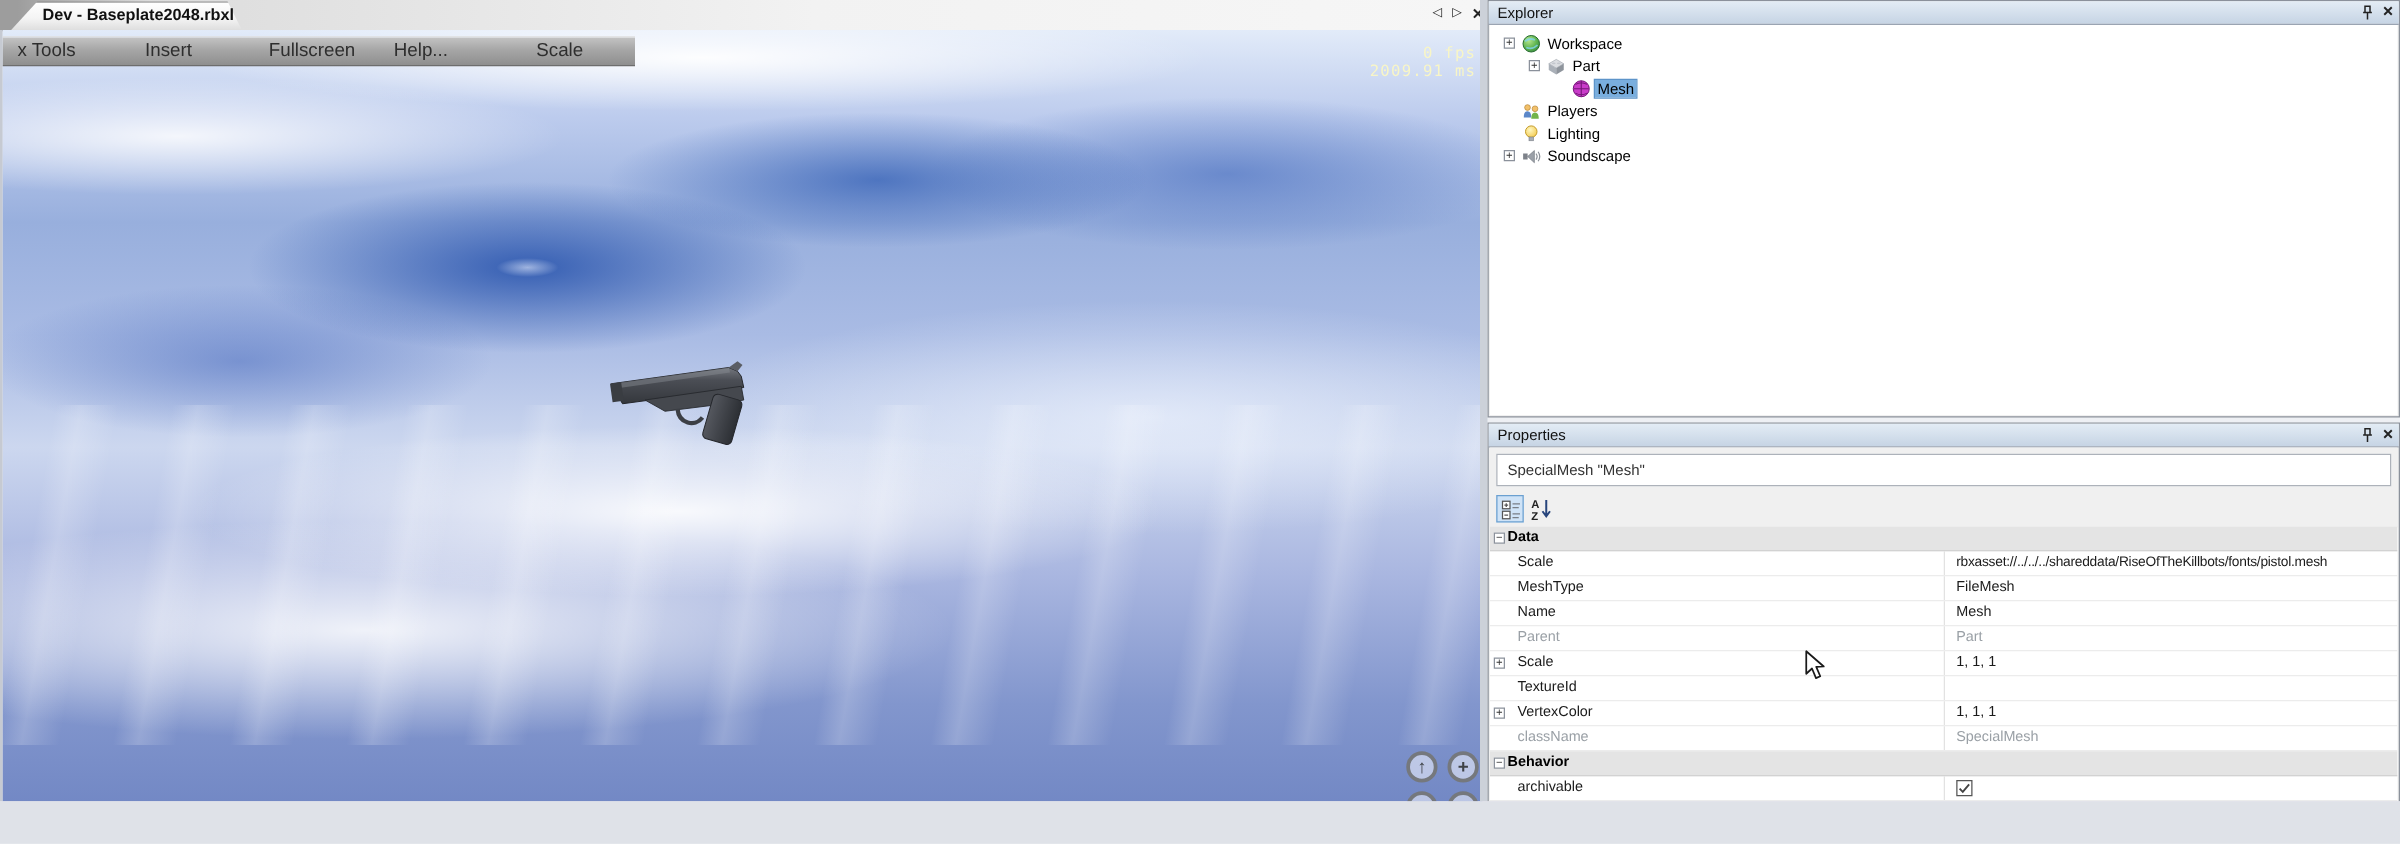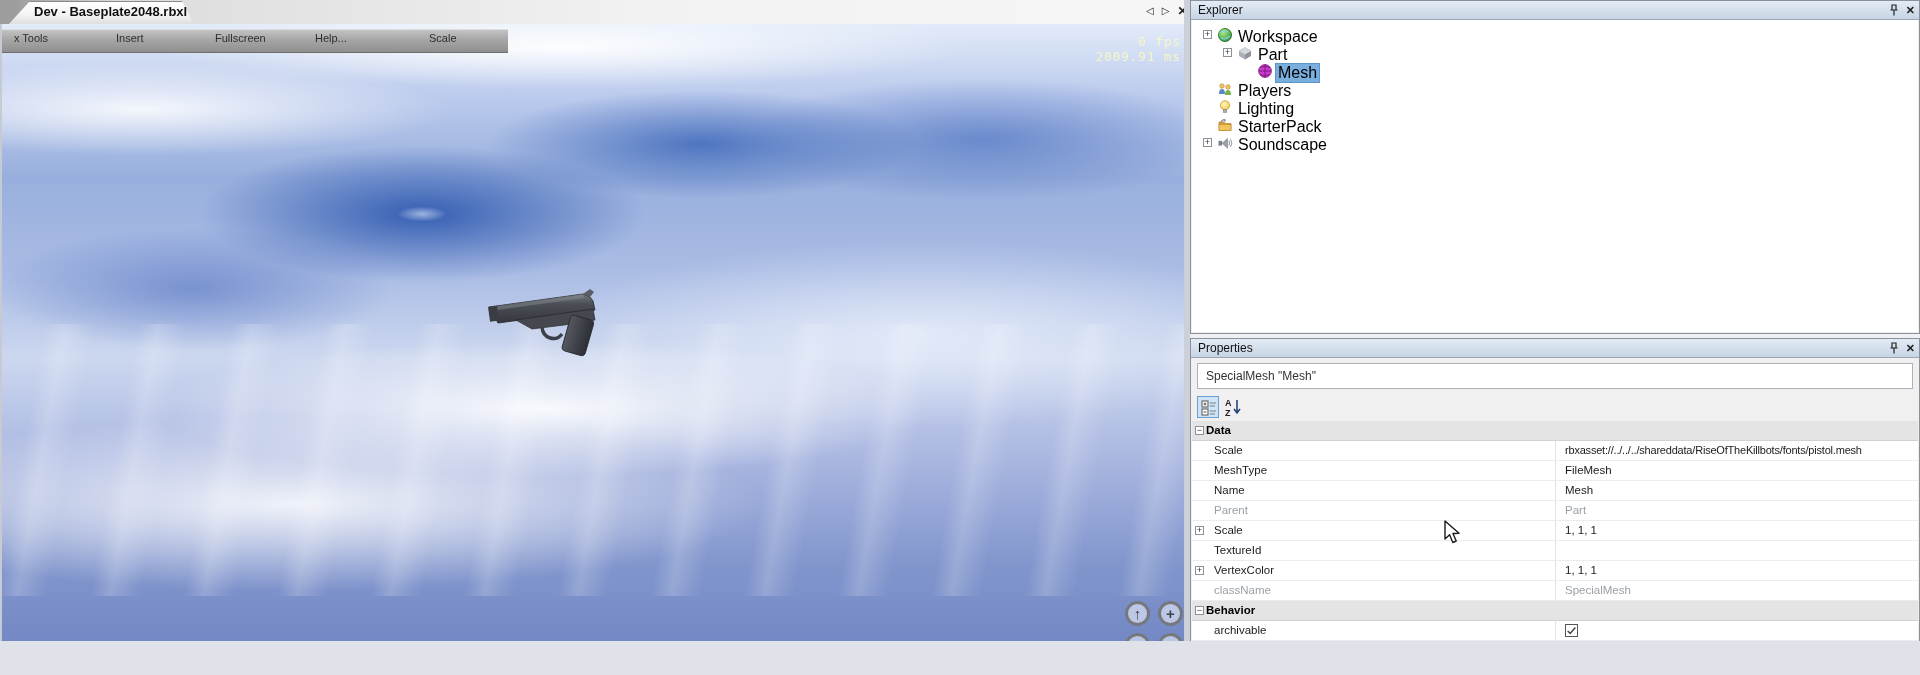--- a/index.html
+++ b/index.html
@@ -30,21 +30,21 @@
       radial-gradient(ellipse 540px 95px at 540px 385px, rgba(255,255,255,.9), rgba(255,255,255,0) 72%),
       radial-gradient(ellipse 620px 115px at 290px 480px, rgba(255,255,255,.85), rgba(255,255,255,0) 76%),
       radial-gradient(ellipse 520px 130px at 920px 310px, rgba(241,246,255,.65), rgba(241,246,255,0) 72%),
       linear-gradient(180deg,#e2ebf9 0%,#bccbed 11%,#98afdd 24%,#a9bbe4 38%,#ccd7ef 52%,#a9b6e0 68%,#8296cd 84%,#6e84c2 100%);}
   .canvas::after{content:"";position:absolute;left:0;right:0;top:300px;bottom:70px;pointer-events:none;
       background:repeating-linear-gradient(100deg,rgba(255,255,255,0) 0 42px,rgba(255,255,255,.30) 62px,rgba(255,255,255,0) 92px);
       opacity:.65;}
   .menubar{position:absolute;left:0;top:5px;width:506px;height:22px;z-index:5;
       background:linear-gradient(180deg,#c3c3c3 0,#a6a6a6 45%,#8f8f8f 100%);
       border-top:1px solid #dedede;border-bottom:1px solid #6d6d6d;}
-  .menubar span{position:absolute;top:2px;font-size:11px;color:#2e2e2e;white-space:nowrap;cursor:default;}
+  .menubar span{position:absolute;top:2px;font-size:15px;color:#2e2e2e;white-space:nowrap;cursor:default;}
   .fps{position:absolute;right:5px;top:10px;z-index:4;text-align:right;
       font-family:"DejaVu Sans Mono",monospace;font-size:12.5px;line-height:15px;
       color:rgba(250,247,196,.95);letter-spacing:1px;}
   
   .navpad{position:absolute;right:3px;bottom:8px;z-index:5;display:grid;
       grid-template-columns:25px 25px;grid-auto-rows:25px;gap:7px 8px;}
   .navbtn{width:25px;height:25px;border-radius:50%;border:3px solid #75787d;
       background:rgba(245,248,255,.55);color:#3f4247;font-weight:bold;font-size:15px;
       line-height:19px;text-align:center;box-sizing:border-box;cursor:default;}
   
@@ -58,21 +58,21 @@
   
   .panel{position:absolute;left:1190px;width:730px;background:#f0f0f0;
       border:1px solid #8b919b;box-sizing:border-box;}
   .ptitle{height:18px;background:linear-gradient(180deg,#e3ecf5 0,#c6d4e4 100%);
       border-bottom:1px solid #9aa4b2;position:relative;}
   .ptitle .tl{position:absolute;left:7px;top:2px;font-size:12px;color:#111;}
   .ptools{position:absolute;right:4px;top:2px;display:flex;gap:7px;align-items:center;}
   .ptools .xg{font-size:11px;font-weight:bold;color:#222;line-height:14px;cursor:default;}
   
   .tree{position:absolute;left:1px;top:19px;right:1px;bottom:1px;background:#ffffff;}
-  .trow{position:relative;height:18px;font-size:16px;color:#000;cursor:default;}
+  .trow{position:relative;height:18px;font-size:12px;color:#000;cursor:default;}
   .trow .expander{position:absolute;top:4px;width:9px;height:9px;box-sizing:border-box;
       border:1px solid #8b919b;background:#fff;font-size:9px;line-height:7px;text-align:center;color:#333;}
   .trow .expander::before{content:"+";}
   .trow .ticon{position:absolute;top:1px;width:16px;height:16px;}
   .trow .tlabel{position:absolute;top:2px;white-space:nowrap;}
   .lvl0 .expander{left:11px}.lvl0 .ticon{left:25px}.lvl0 .tlabel{left:46px}
   .lvl1 .expander{left:31px}.lvl1 .ticon{left:45px}.lvl1 .tlabel{left:66px}
   .lvl2 .ticon{left:65px}.lvl2 .tlabel{left:86px}
   .tlabel.sel{background:#79aede;outline:1px solid #5d94c9;padding:0 2px;margin-left:-2px;}
   
@@ -225,28 +225,20 @@
             <stop offset="0" stop-color="#fff7c0"></stop>
                 <stop offset="1" stop-color="#f0bf35"></stop>
               </radialGradient>
             </defs>
           <circle cx="8" cy="6.3" r="4.6" fill="url(#lg)" stroke="#c39a26" stroke-width="0.8"></circle>
           <rect x="6.2" y="10.6" width="3.6" height="3" fill="#a8adb5" stroke="#7d828a" stroke-width="0.5"></rect>
         </svg>
         <span class="tlabel">Lighting</span>
       </div>
 
-      <div class="trow lvl0">
-        <svg class="ticon" viewBox="0 0 16 16">
-          <path d="M2 5 h5 l1.5 1.5 h5.5 v7 h-12 z" fill="#d9a33c" stroke="#a87a22" stroke-width="0.6"></path>
-          <rect x="2" y="7.5" width="12" height="6" fill="#f2c45e" stroke="#b8842a" stroke-width="0.6"></rect>
-          <path d="M4 5.5 q2 -4 4.5 -2.5 M7 2.5 l1.5 2" stroke="#8b9097" stroke-width="1.3" fill="none"></path>
-        </svg>
-        <span class="tlabel">StarterPack</span>
-      </div>
 
       <div class="trow lvl0">
         <span class="expander"></span>
         <svg class="ticon" viewBox="0 0 16 16">
           <rect x="1.5" y="5.8" width="3.6" height="4.8" fill="#7d828a"></rect>
           <polygon points="5.1,8.2 10.5,3.4 10.5,13.2 5.1,8.2" fill="#9ba0a8" stroke="#6e737b" stroke-width="0.5"></polygon>
           <path d="M11.8 5.8 q1.8 2.4 0 4.8 M13.5 4.4 q2.6 3.8 0 7.6" stroke="#8d929a" stroke-width="1" fill="none"></path>
         </svg>
         <span class="tlabel">Soundscape</span>
       </div>

